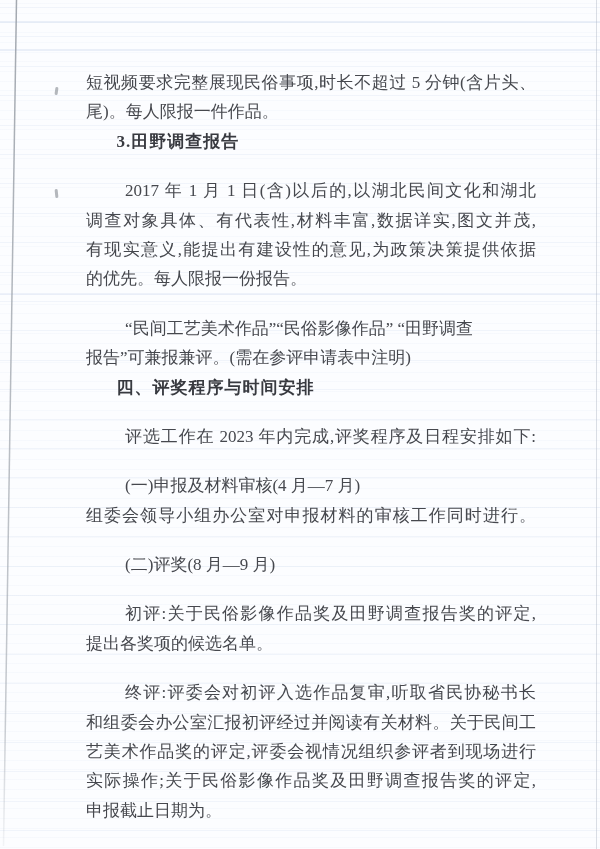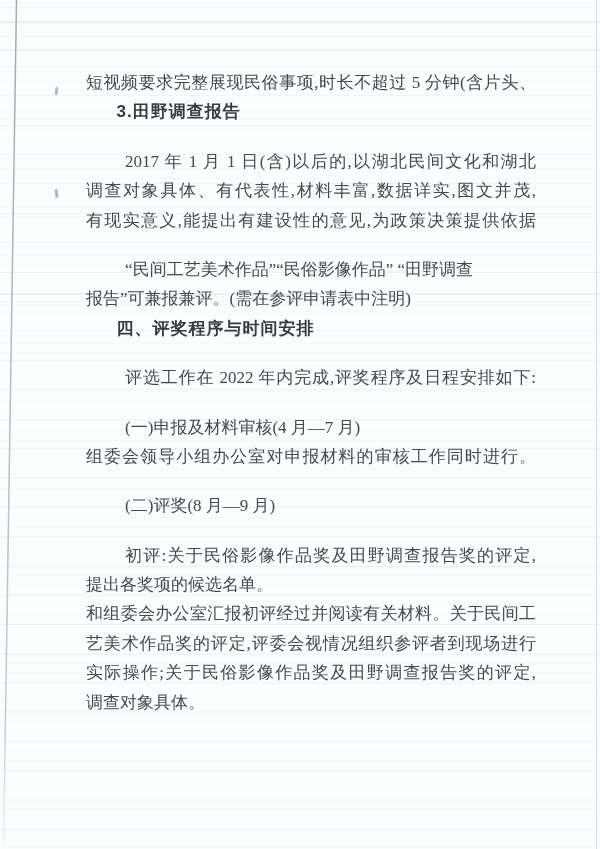--- a/index.html
+++ b/index.html
@@ -56,21 +56,21 @@
     color: #46484e;
     letter-spacing: 0;
     font-family: Liberation Serif, serif;
   }
   .fill { text-align: justify; text-align-last: justify; }
   .ind { text-indent: 2.3em; margin-top: 20px; }
   .ind-h { text-indent: 1.8em; }
   .bold {
     font-weight: bold;
     color: #383a40;
-    font-family: Liberation Sans, sans-serif;
+    font-family: Liberation Serif, serif;
     letter-spacing: 1px;
   }
 </style>
 </head>
 <body>
 
 <div class="page">
 
   <div class="scanlines">
     <div class="sline" id="sline-a"></div>
@@ -88,32 +88,35 @@
     </defs>
     <line x1="16.5" y1="0" x2="3.5" y2="846" stroke="url(#fadeg)" stroke-width="1.5"></line>
   </svg>
 
   <div class="redge"></div>
   <div class="speck" id="speck-a"></div>
   <div class="speck" id="speck-b"></div>
 
   <div class="textblock">
     <div class="ln fill">短视频要求完整展现民俗事项,时长不超过 5 分钟(含片头、</div>
+    <div class="ln">尾)。每人限报一件作品。</div>
     <div class="ln ind-h bold">3.田野调查报告</div>
     <div class="ln ind fill">2017 年 1 月 1 日(含)以后的,以湖北民间文化和湖北</div>
     <div class="ln fill">调查对象具体、有代表性,材料丰富,数据详实,图文并茂,</div>
     <div class="ln fill">有现实意义,能提出有建设性的意见,为政策决策提供依据</div>
+    <div class="ln">的优先。每人限报一份报告。</div>
     <div class="ln ind">“民间工艺美术作品”“民俗影像作品” “田野调查</div>
     <div class="ln">报告”可兼报兼评。(需在参评申请表中注明)</div>
     <div class="ln ind-h bold">四、评奖程序与时间安排</div>
-    <div class="ln ind fill">评选工作在 2022 年内完成,评奖程序及日程安排如下:</div>
+    <div class="ln ind fill">评选工作在 2023 年内完成,评奖程序及日程安排如下:</div>
     <div class="ln ind">(一)申报及材料审核(4 月—7 月)</div>
     <div class="ln fill">组委会领导小组办公室对申报材料的审核工作同时进行。</div>
     <div class="ln ind">(二)评奖(8 月—9 月)</div>
     <div class="ln ind fill">初评:关于民俗影像作品奖及田野调查报告奖的评定,</div>
     <div class="ln">提出各奖项的候选名单。</div>
+    <div class="ln ind fill">终评:评委会对初评入选作品复审,听取省民协秘书长</div>
     <div class="ln fill">和组委会办公室汇报初评经过并阅读有关材料。关于民间工</div>
     <div class="ln fill">艺美术作品奖的评定,评委会视情况组织参评者到现场进行</div>
     <div class="ln fill">实际操作;关于民俗影像作品奖及田野调查报告奖的评定,</div>
-    <div class="ln">调查对象具体。</div>
+    <div class="ln">申报截止日期为。</div>
   </div>
 
 </div>
 
 </body></html>

